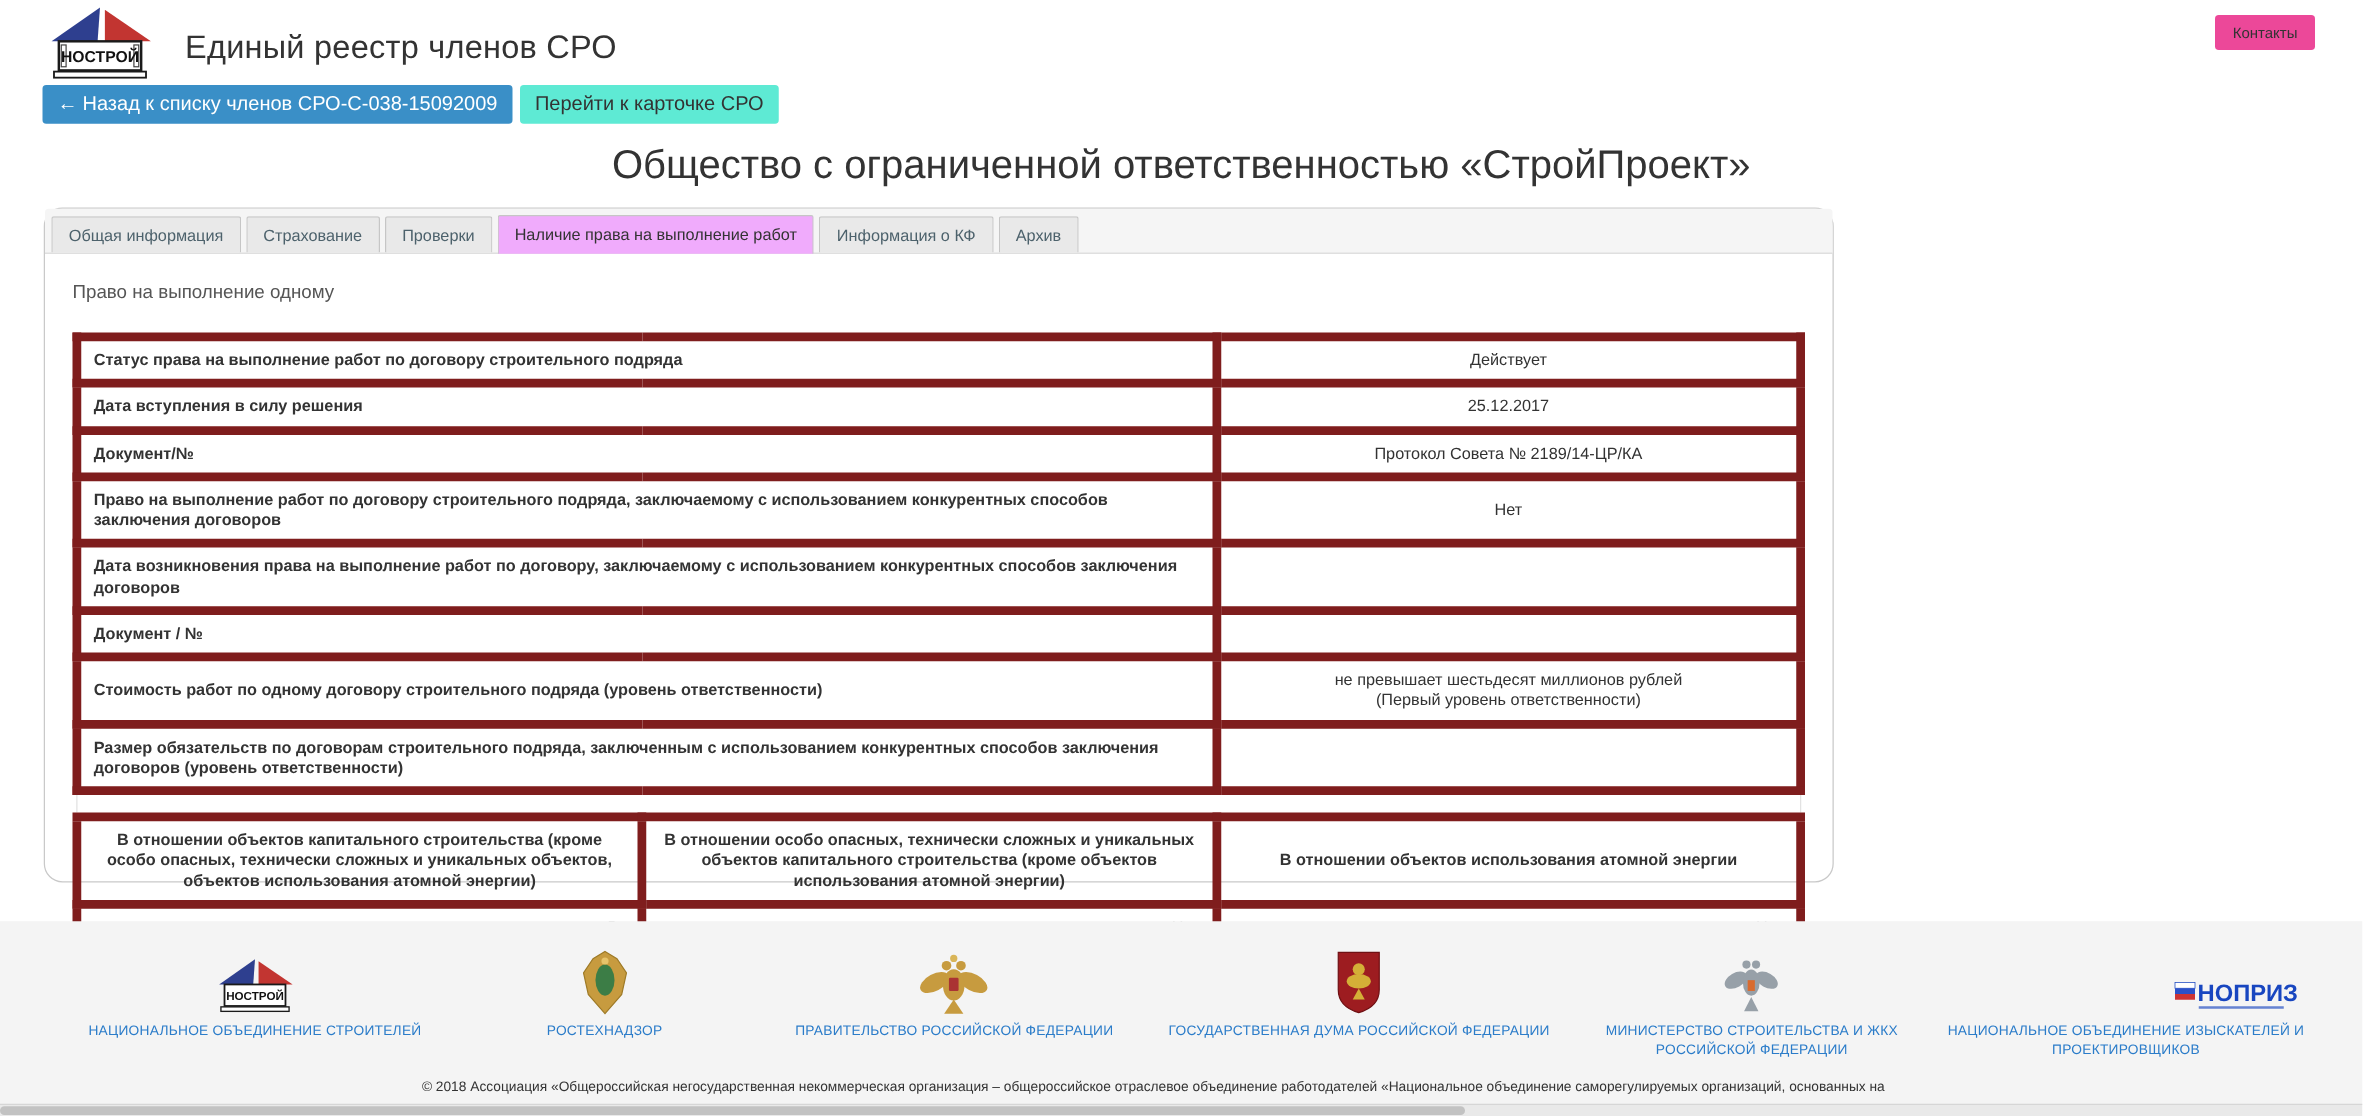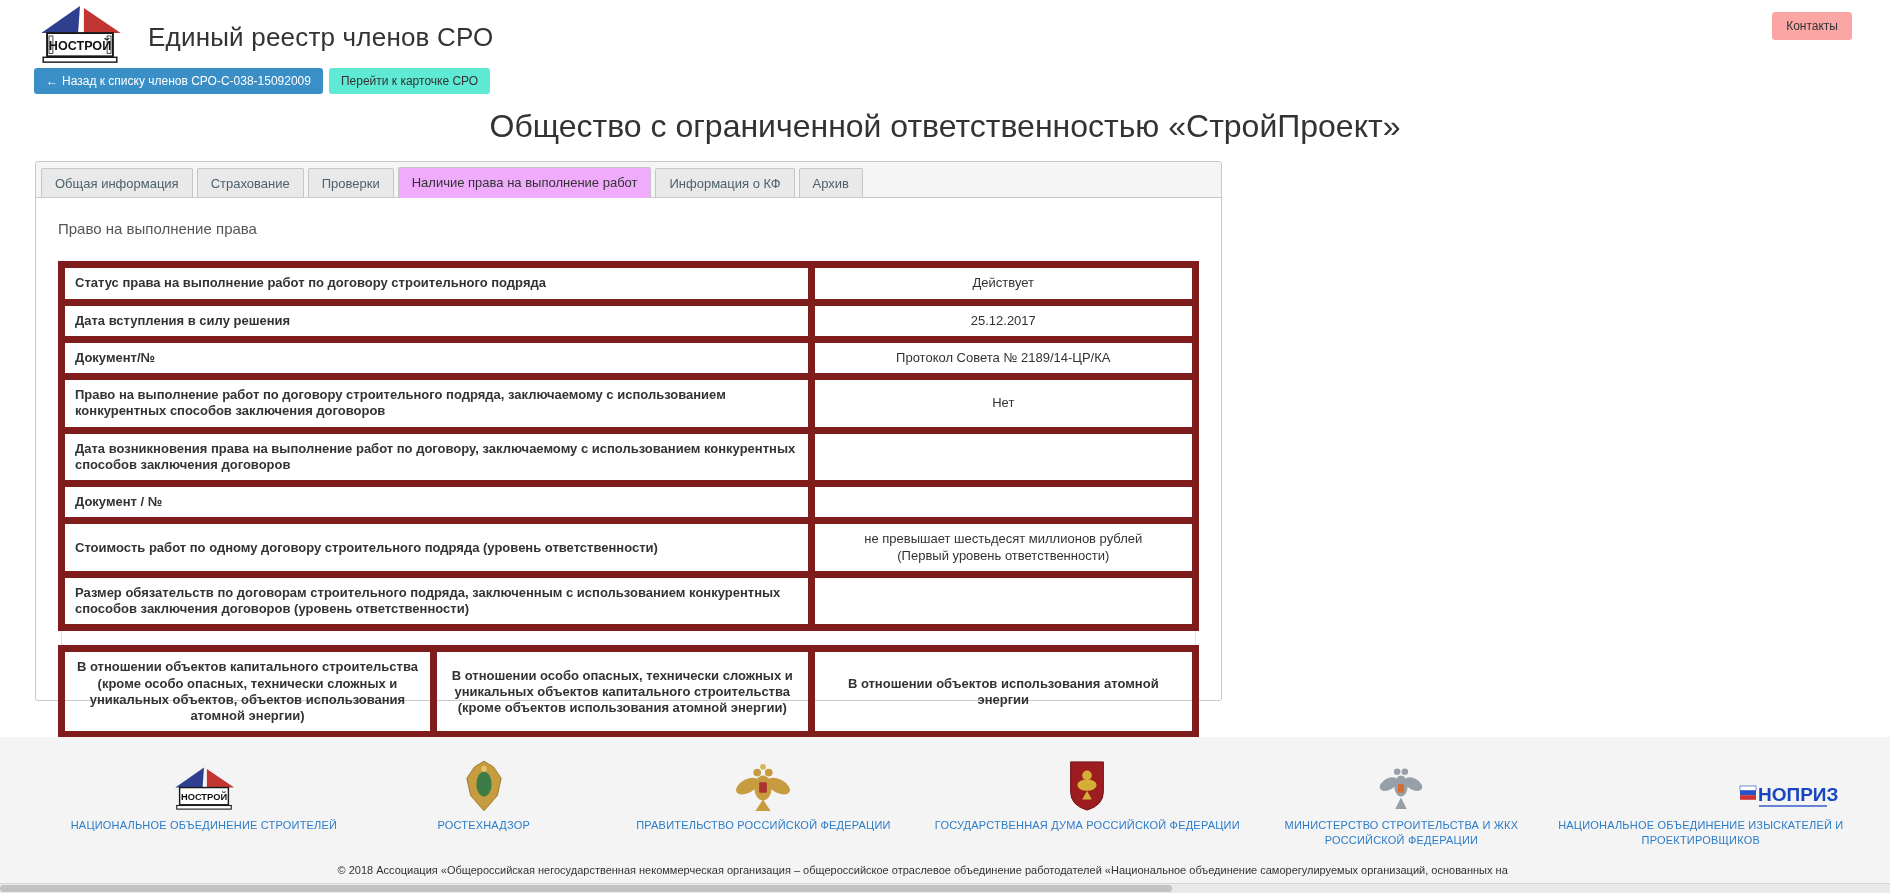--- a/index.html
+++ b/index.html
@@ -10,38 +10,38 @@
     color: #333;
     position: relative;
   }
 
   
   .header { position: relative; height: 64px; padding: 4px 0 0 34px; }
   .header-inner { display: flex; align-items: center; gap: 22px; }
   .site-title { font-size: 26px; color: #333; font-weight: 400; letter-spacing: .2px; }
   .contacts-btn {
     position: absolute; right: 38px; top: 12px;
-    background: #fca5a5; color: #333; font-size: 12px;
+    background: #ec4899; color: #333; font-size: 12px;
     padding: 7px 14px; border-radius: 3px; border: none; cursor: pointer;
   }
 
   
   .toolbar { padding: 4px 0 0 34px; display: flex; gap: 6px; }
-  .btn { font-size: 12px; padding: 6px 12px; border-radius: 3px; border: none; cursor: pointer; line-height: 1.2; }
+  .btn { font-size: 16px; padding: 6px 12px; border-radius: 3px; border: none; cursor: pointer; line-height: 1.2; }
   .btn-back { background: #3a8fc7; color: #fff; }
   .btn-back .arrow { margin-right: 4px; font-weight: bold; }
   .btn-card { background: #5eead4; color: #333; }
 
   
   .page-title { text-align: center; font-size: 32px; font-weight: 400; color: #333; margin: 14px 0 16px; }
 
   
   .container {
-    margin-left: 35px; width: 1187px; height: 540px;
-    border: 1px solid #c9c9c9; border-radius: 3px; background: #fff;
+    margin-left: 35px; width: 1432px; height: 540px;
+    border: 1px solid #c9c9c9; border-radius: 15px; background: #fff;
   }
   .tabbar {
     background: #f5f5f5; border-bottom: 1px solid #c9c9c9;
     padding: 5px 5px 0 5px; display: flex; align-items: flex-end;
     border-radius: 3px 3px 0 0;
   }
   .tab {
     font-size: 13px; color: #4d626c; background: #e9e9e9;
     border: 1px solid #c6c6c6; border-bottom: none;
     padding: 7px 13px 6px; margin-right: 4px; border-radius: 2px 2px 0 0;
@@ -117,21 +117,21 @@
   <div class="tabbar">
     <div class="tab">Общая информация</div>
     <div class="tab">Страхование</div>
     <div class="tab">Проверки</div>
     <div class="tab active">Наличие права на выполнение работ</div>
     <div class="tab">Информация о КФ</div>
     <div class="tab">Архив</div>
   </div>
 
   <div class="tab-content">
-    <div class="section-heading">Право на выполнение права</div>
+    <div class="section-heading">Право на выполнение одному</div>
 
     <table class="rights">
       <colgroup>
           <col style="width:32.8%">
           <col style="width:33.3%">
           <col style="width:33.9%">
         </colgroup>
       <tbody>
         <tr>
           <td class="lbl" colspan="2">Статус права на выполнение работ по договору строительного подряда</td>

